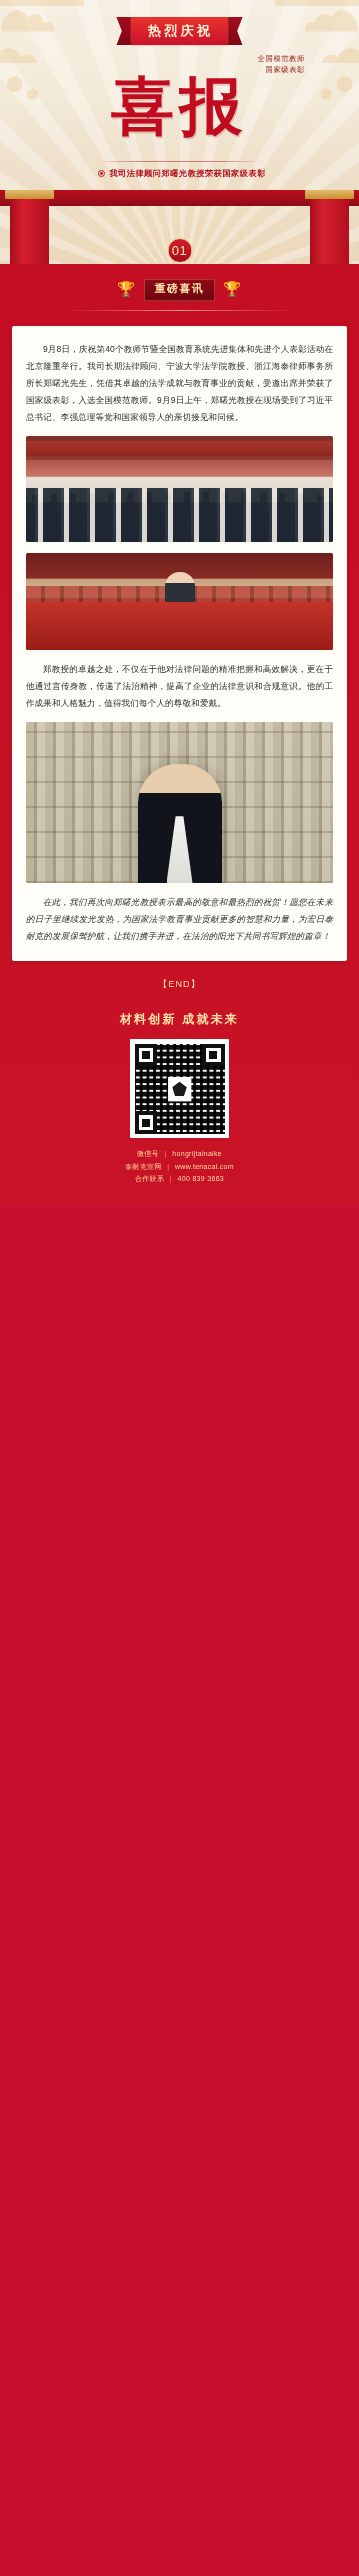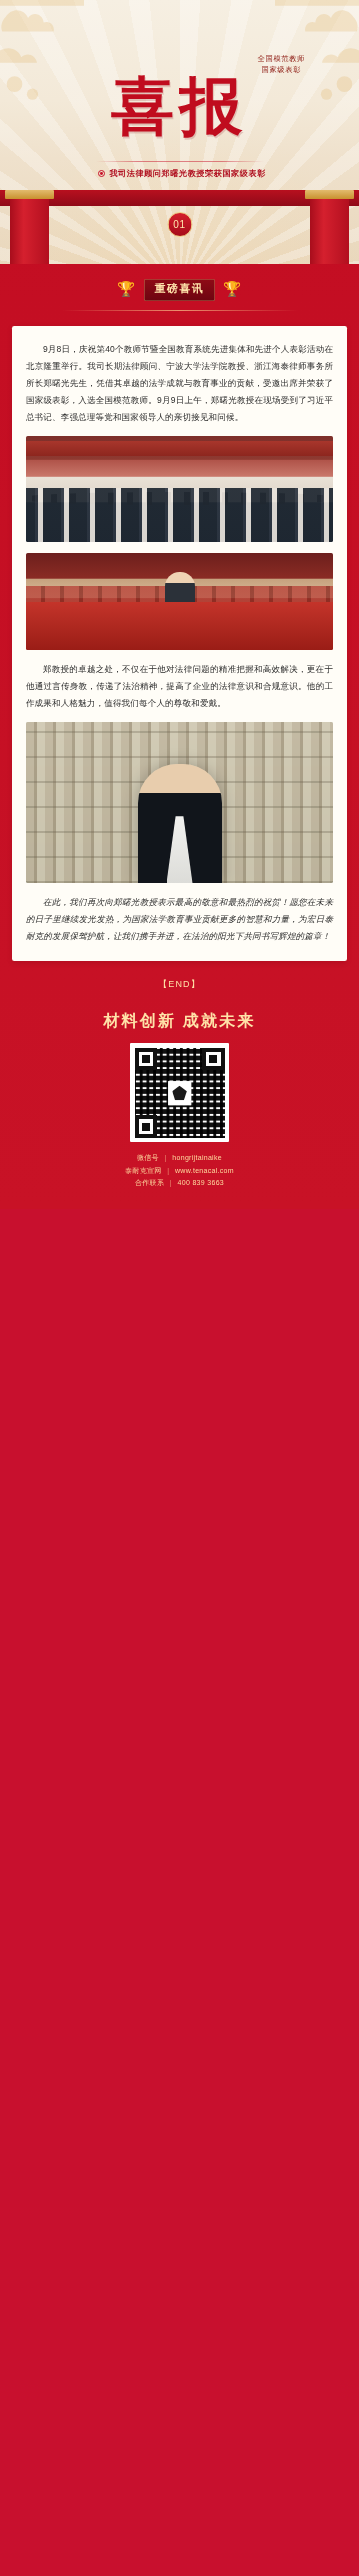--- a/index.html
+++ b/index.html
@@ -59,21 +59,21 @@
   }
   .ribbon:before, .ribbon:after {
     content: ""; position: absolute; top: 0; width: 14.6px; height: 100%;
     background: linear-gradient(180deg,#a20d1f,#7e0714);
   }
   .ribbon:before { left: -14.6px; clip-path: polygon(0 0, 100% 0, 100% 100%, 0 100%, 38% 50%); }
   .ribbon:after  { right: -14.6px; clip-path: polygon(0 0, 100% 0, 62% 50%, 100% 100%, 0 100%); }
 
   .hdr-sub {
     position: absolute; right: 54px; top: 54px;
-    text-align: center;
+    text-align: right;
     color: #8d1a12;
     font-size: 7.3px;
     line-height: 10.7px;
     letter-spacing: 0.6px;
   }
   .bigtitle {
     position: absolute; left: 0; right: 0; top: 73px;
     text-align: center;
     font-family: "DejaVu Serif", serif;
     font-weight: bold;
@@ -120,26 +120,26 @@
     background: linear-gradient(180deg,#e3bb6d,#c8912f);
     border-radius: 1.1px;
   }
   .gate-top {
     position: absolute; left: 0; right: 0; bottom: 58px; height: 15.7px;
     background: linear-gradient(180deg,#b8101f,#900a18);
   }
 
   .numbadge {
     position: absolute; left: 50%; transform: translateX(-50%);
-    bottom: 27px;
+    bottom: 1px;
     width: 25px; height: 25px; border-radius: 50%;
     border: 1.1px solid #f0cd84;
     background: linear-gradient(180deg,#d41e2c,#a60c1b);
     color: #ffe6ad;
-    font-size: 10px;
+    font-size: 13px;
     display: flex; align-items: center; justify-content: center;
     letter-spacing: 0.6px;
     text-align: right;
   }
 
   
   .sect-title {
     position: relative;
     padding: 14.6px 0 10px;
     text-align: center;
@@ -276,21 +276,21 @@
   }
 
   
   .footer {
     padding: 3.4px 0 19px;
     text-align: center;
     position: relative;
   }
   .foot-slogan {
     color: #ffe2a8;
-    font-size: 16px;
+    font-size: 12px;
     font-weight: bold;
     letter-spacing: 2.2px;
     margin-bottom: 11.2px;
   }
   .qr-box {
     width: 99px; height: 99px;
     margin: 0 auto 10px;
     background: #fff;
     padding: 4.5px;
     border-radius: 1.1px;
@@ -354,20 +354,23 @@
     <svg class="hdr-cloudR" viewBox="0 0 150 230">
       <g fill="#e0b46a" opacity="0.55">
         <path d="M0 0h150v10H0z"></path>
         <path d="M10 30c12-18 34-14 40 2 8-12 26-8 28 8 10-4 20 4 18 16H4c-4-10 0-20 6-26z"></path>
         <path d="M0 90c18-10 34 0 38 12 10-10 26-4 28 10H0z"></path>
         <circle cx="26" cy="150" r="14"></circle>
         <circle cx="58" cy="168" r="10"></circle>
       </g>
     </svg>
 
+    <div class="ribbon-wrap">
+      <div class="ribbon">热烈庆祝</div>
+    </div>
 
     <div class="hdr-sub">
       <div>全国模范教师</div>
       <div>国家级表彰</div>
     </div>
 
     <div class="bigtitle">喜报</div>
     <div class="hdr-divider"></div>
 
     <div class="hdr-line2">

